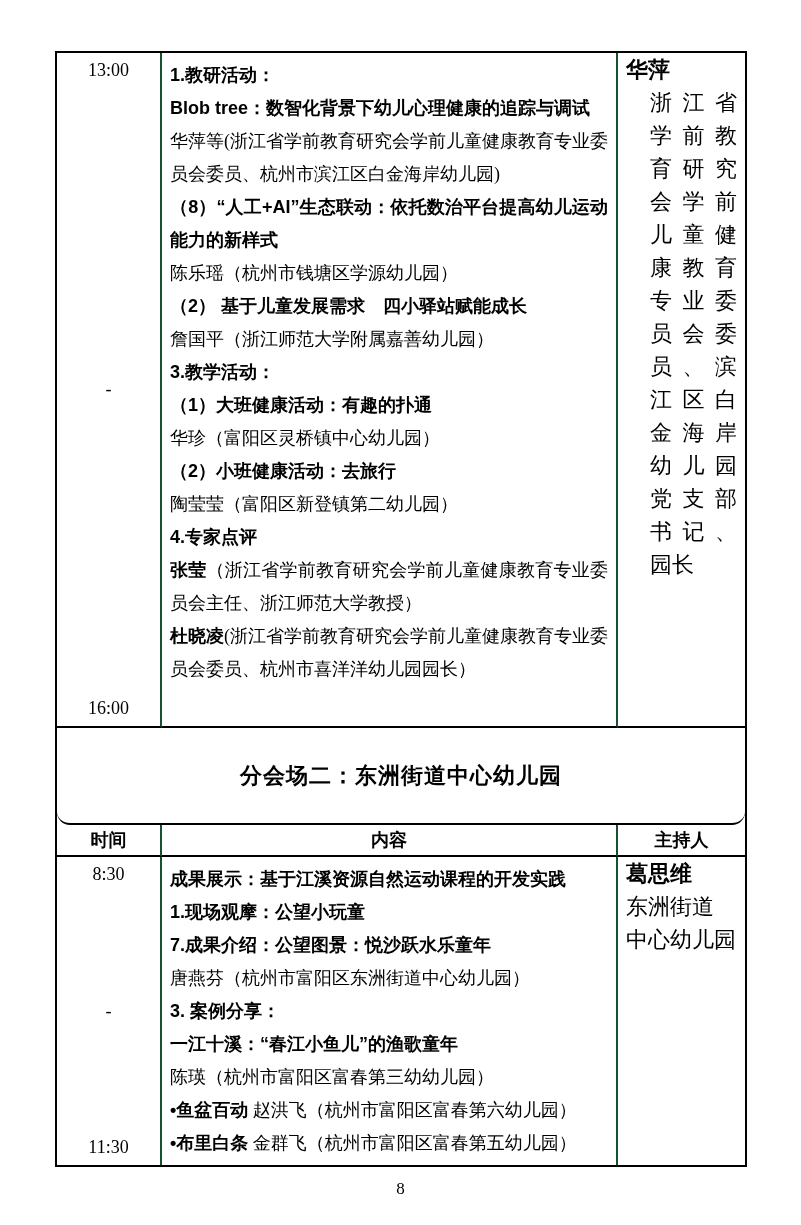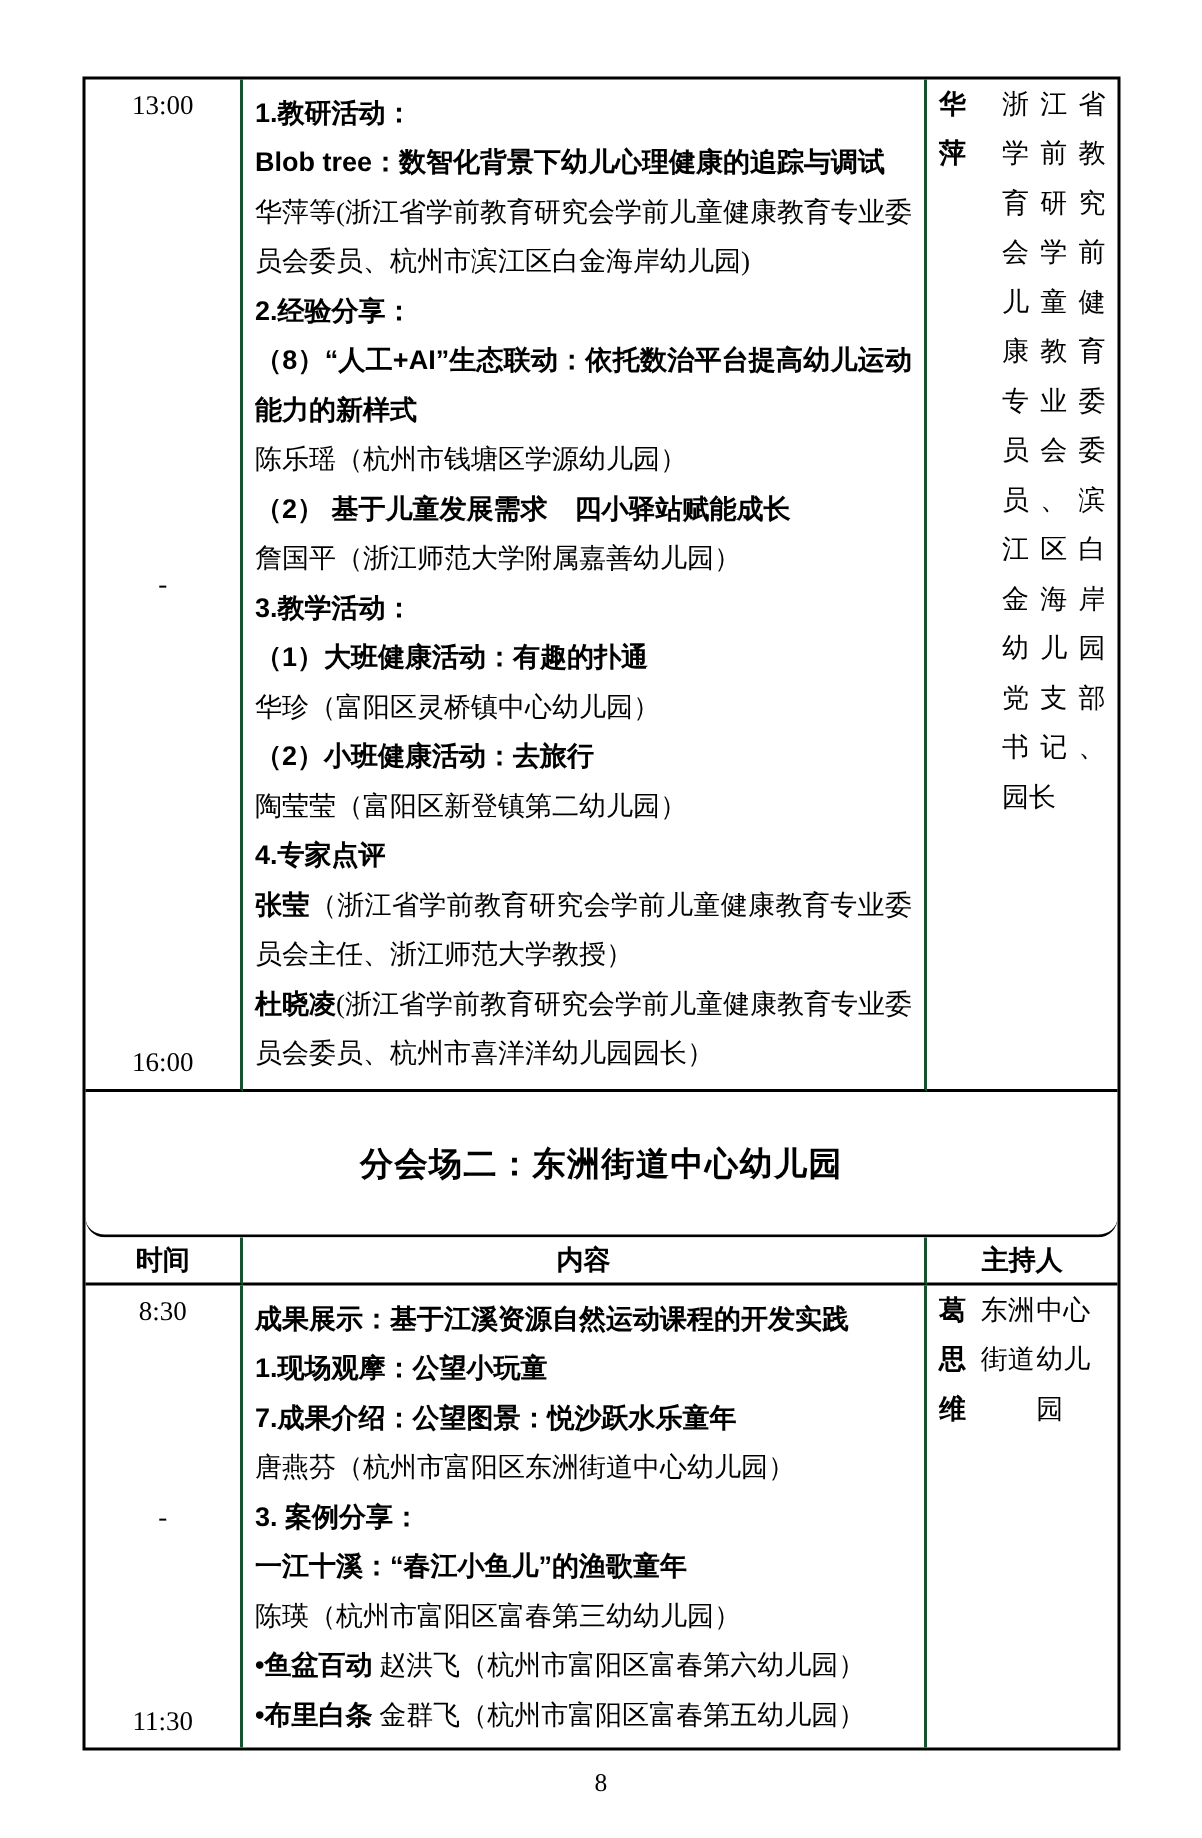--- a/index.html
+++ b/index.html
@@ -38,23 +38,23 @@
     font-size: 18px;
     line-height: 33px;
     text-align: justify;
   }
   .para { margin: 0; }
   .b {
     font-weight: bold;
     font-family: "Liberation Sans", "DejaVu Sans", sans-serif;
   }
   .host-cell {
-    display: flex; justify-content: flex-start;
+    display: flex; flex-direction: column; justify-content: flex-start;
     padding: 0 8px;
-    font-size: 18px; line-height: 33px;
+    font-size: 22px; line-height: 33px;
   }
   .host-name { text-align: left; }
   .host-desc { text-align: justify; margin-left: 24px; }
 
   .section-heading-cell {
     display: flex; align-items: center; justify-content: center;
   }
   .section-heading {
     font-size: 22px;
     letter-spacing: 1px;
@@ -79,21 +79,20 @@
 
     <div class="cell br bb time-cell">
         <div>13:00</div>
         <div>-</div>
         <div>16:00</div>
       </div>
     <div class="cell br bb content-cell">
         <div class="para"><span class="b">1.教研活动：</span></div>
         <div class="para"><span class="b">Blob tree：数智化背景下幼儿心理健康的追踪与调试</span></div>
         <div class="para"><span>华萍等(浙江省学前教育研究会学前儿童健康教育专业委员会委员、杭州市滨江区白金海岸幼儿园)</span></div>
-        <div class="para"><span class="b">2.经验分享：</span></div>
         <div class="para"><span class="b">（8）“人工+AI”生态联动：依托数治平台提高幼儿运动能力的新样式</span></div>
         <div class="para"><span>陈乐瑶（杭州市钱塘区学源幼儿园）</span></div>
         <div class="para"><span class="b">（2） 基于儿童发展需求　四小驿站赋能成长</span></div>
         <div class="para"><span>詹国平（浙江师范大学附属嘉善幼儿园）</span></div>
         <div class="para"><span class="b">3.教学活动：</span></div>
         <div class="para"><span class="b">（1）大班健康活动：有趣的扑通</span></div>
         <div class="para"><span>华珍（富阳区灵桥镇中心幼儿园）</span></div>
         <div class="para"><span class="b">（2）小班健康活动：去旅行</span></div>
         <div class="para"><span>陶莹莹（富阳区新登镇第二幼儿园）</span></div>
         <div class="para"><span class="b">4.专家点评</span></div>

